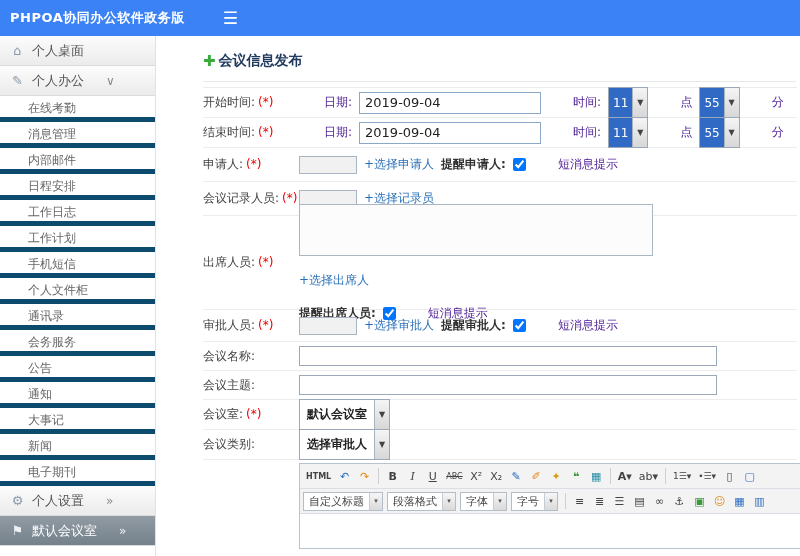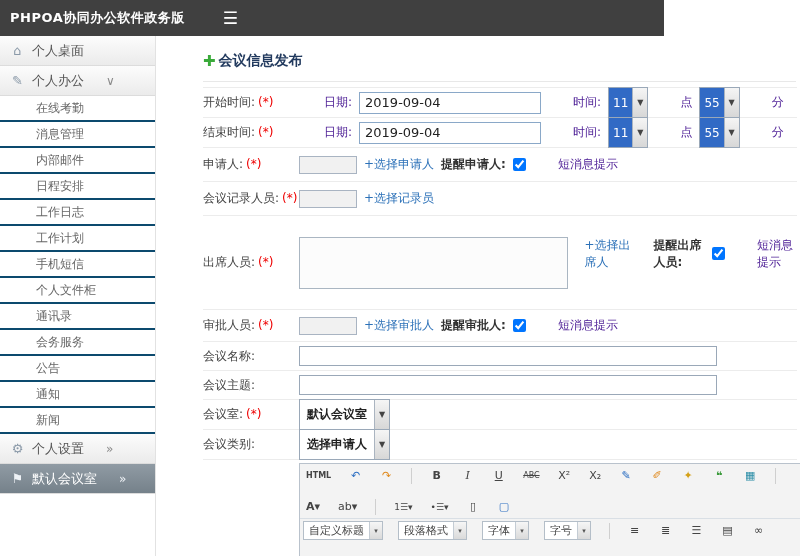--- a/index.html
+++ b/index.html
@@ -2,71 +2,71 @@
 <html><head>
 <meta charset="utf-8">
 <style>
   * { margin:0; padding:0; box-sizing:border-box; }
   html,body { width:800px; height:556px; overflow:hidden; }
   body {
     position:relative; background:#fff; color:#333;
     font-family:"DejaVu Sans","Liberation Sans",sans-serif; font-size:12px;
   }
   
-  .topbar { position:absolute; top:0; left:0; width:664px; height:36px;
-    background:#404040; display:flex; align-items:center; }
+  .topbar { position:absolute; top:0; left:0; width:800px; height:36px;
+    background:#3b82f6; display:flex; align-items:center; }
   .topbar-title { color:#fff; font-size:13px; font-weight:bold; padding-left:10px; letter-spacing:.5px; }
   .hamburger { color:#fff; font-size:17px; margin-left:38px; cursor:pointer; line-height:1; }
   
   .sidebar { position:absolute; top:36px; left:0; width:156px; bottom:0;
     background:#fff; border-right:1px solid #e2e2e2; overflow:hidden; }
   .side-header { height:30px; display:flex; align-items:center; padding:0 10px;
     background:linear-gradient(#fcfcfc,#ebebeb); border-bottom:1px solid #dcdcdc;
     color:#555; font-size:13px; cursor:pointer; }
   .side-header .side-icon { color:#8a99a8; margin-right:7px; font-size:13px; width:15px; text-align:center; }
   .side-header .chev { margin-left:22px; color:#8a8a8a; font-size:12px; }
   .side-header.dark { background:linear-gradient(#909ba4,#75818a); color:#fff; }
   .side-header.dark .side-icon, .side-header.dark .chev { color:#eef2f6; }
-  .side-item { height:26px; line-height:25px; padding-left:36px;
-    border-bottom:2px solid #0c4a6e; color:#666; cursor:pointer; font-size:12px; }
+  .side-item { height:26px; line-height:25px; padding-left:28px;
+    border-bottom:5px solid #0c4a6e; color:#666; cursor:pointer; font-size:12px; }
   
   .main { position:absolute; top:36px; left:157px; right:0; bottom:0;
     background:#fff; padding:14px 4px 0 46px; overflow:hidden; }
   .page-head { display:flex; align-items:center; height:22px; }
   .plus { color:#3aaa3a; font-weight:bold; font-size:15px; margin-right:3px; line-height:1; }
   .page-title { font-size:14px; font-weight:bold; color:#223a5e; }
   .head-divider { border-bottom:1px solid #e8e8e8; margin:9px 0 5px 0; }
   
   .form { width:594px; border-top:1px solid #ececec; }
   .frow { display:flex; border-bottom:1px solid #ececec; align-items:center; }
   .flabel { width:96px; flex:none; color:#444; font-size:12px; }
   .req { color:#ee0000; margin-left:3px; }
   .ffield { flex:1; display:flex; align-items:center; gap:7px; }
-  .ffield.col { flex-direction:row; align-items:flex-start; gap:16px; padding:6px 0; }
+  .ffield.col { flex-direction:column; align-items:flex-start; gap:16px; padding:6px 0; }
   .inline { display:flex; align-items:center; gap:7px; }
   .txt { color:#4c1d95; font-size:12px;margin-left:25px; }
   .date-input { width:182px; height:22px; border:1px solid #8aa8c8; font-size:13px;
     padding:0 5px; font-family:inherit; color:#222; }
   .selbox { display:inline-flex; align-items:stretch; border:1px solid #9aa8b8; background:#fff; height:31px; cursor:pointer; }
   .selval { padding:0 4px; display:flex; align-items:center; font-size:12px; color:#222; }
   .selbox.hl .selval { background:#316ac5; color:#fff; }
   .selbox.bold .selval { font-weight:bold; padding:0 7px; }
   .selarrow { width:15px; background:linear-gradient(#f5f5f5,#d7d7d7); border-left:1px solid #aab4c0;
     display:flex; align-items:center; justify-content:center; font-size:8px; color:#444; }
   .small-input { width:58px; height:18px; border:1px solid #a9b4c2; background:#f1f1f1; }
   .link { color:#2c71b8; cursor:pointer; text-decoration:none; font-size:12px; }
   .bold-label { font-weight:bold; color:#333; }
   .attendee-box { width:354px; height:52px; border:1px solid #aab6c2; background:#fcfcfc; resize:none; }
   .wide-input { width:418px; height:20px; border:1px solid #9aa8b8; padding:0 4px; font-family:inherit; }
   input[type=checkbox] { width:13px; height:13px; cursor:pointer; }
   
   .editor-row { border-bottom:none; align-items:flex-start; padding-top:3px; }
   .editor { width:502px; border:1px solid #b9c2cc; }
   .etoolbar { background:#f3f3f3; border-bottom:1px solid #d9dfe5; padding:2px 3px;
-    display:flex; align-items:center; flex-wrap:wrap; gap:12px; min-height:25px; }
+    display:flex; align-items:center; flex-wrap:wrap; gap:1px; min-height:25px; }
   .tbtn { min-width:19px; height:19px; display:inline-flex; align-items:center; justify-content:center;
     font-size:11px; color:#444; border:1px solid transparent; border-radius:2px; padding:0 2px; cursor:pointer; }
   .tsep { width:1px; height:16px; background:#cfcfcf; margin:0 3px; }
   .b { font-weight:bold; } .i { font-style:italic; font-family:"DejaVu Serif",serif; }
   .u { text-decoration:underline; } .s { text-decoration:line-through; font-size:8px; }
   .c-blue { color:#2d6fc2; } .c-orange { color:#e08a1e; } .c-gold { color:#d4a017; }
   .c-green { color:#3a9a3a; } .c-teal { color:#2e8fa8; }
   .tsel { display:inline-flex; align-items:stretch; border:1px solid #b4bec8; background:#fff;
     height:19px; margin-right:3px; font-size:11px; color:#444; cursor:pointer; }
   .tsel .tv { display:flex; align-items:center; padding:0 5px; }
@@ -98,21 +98,23 @@
     <div class="side-item">内部邮件</div>
     <div class="side-item">日程安排</div>
     <div class="side-item">工作日志</div>
     <div class="side-item">工作计划</div>
     <div class="side-item">手机短信</div>
     <div class="side-item">个人文件柜</div>
     <div class="side-item">通讯录</div>
     <div class="side-item">会务服务</div>
     <div class="side-item">公告</div>
     <div class="side-item">通知</div>
+    <div class="side-item">大事记</div>
     <div class="side-item">新闻</div>
+    <div class="side-item">电子期刊</div>
   </div>
   <div class="side-header">
     <span class="side-icon">⚙</span>
     <span>个人设置</span>
     <span class="chev">»</span>
   </div>
   <div class="side-header dark">
     <span class="side-icon">⚑</span>
     <span>默认会议室</span>
     <span class="chev">»</span>
@@ -230,21 +232,21 @@
             <span class="selval">默认会议室</span>
             <span class="selarrow">▼</span>
           </span>
       </div>
     </div>
 
     <div class="frow" style="height:30px">
       <div class="flabel"><span>会议类别:</span></div>
       <div class="ffield">
         <span class="selbox bold">
-            <span class="selval">选择申请人</span>
+            <span class="selval">选择审批人</span>
             <span class="selarrow">▼</span>
           </span>
       </div>
     </div>
 
     <div class="frow editor-row">
       <div class="flabel"></div>
       <div class="ffield">
         <div class="editor">
           <div class="etoolbar">

